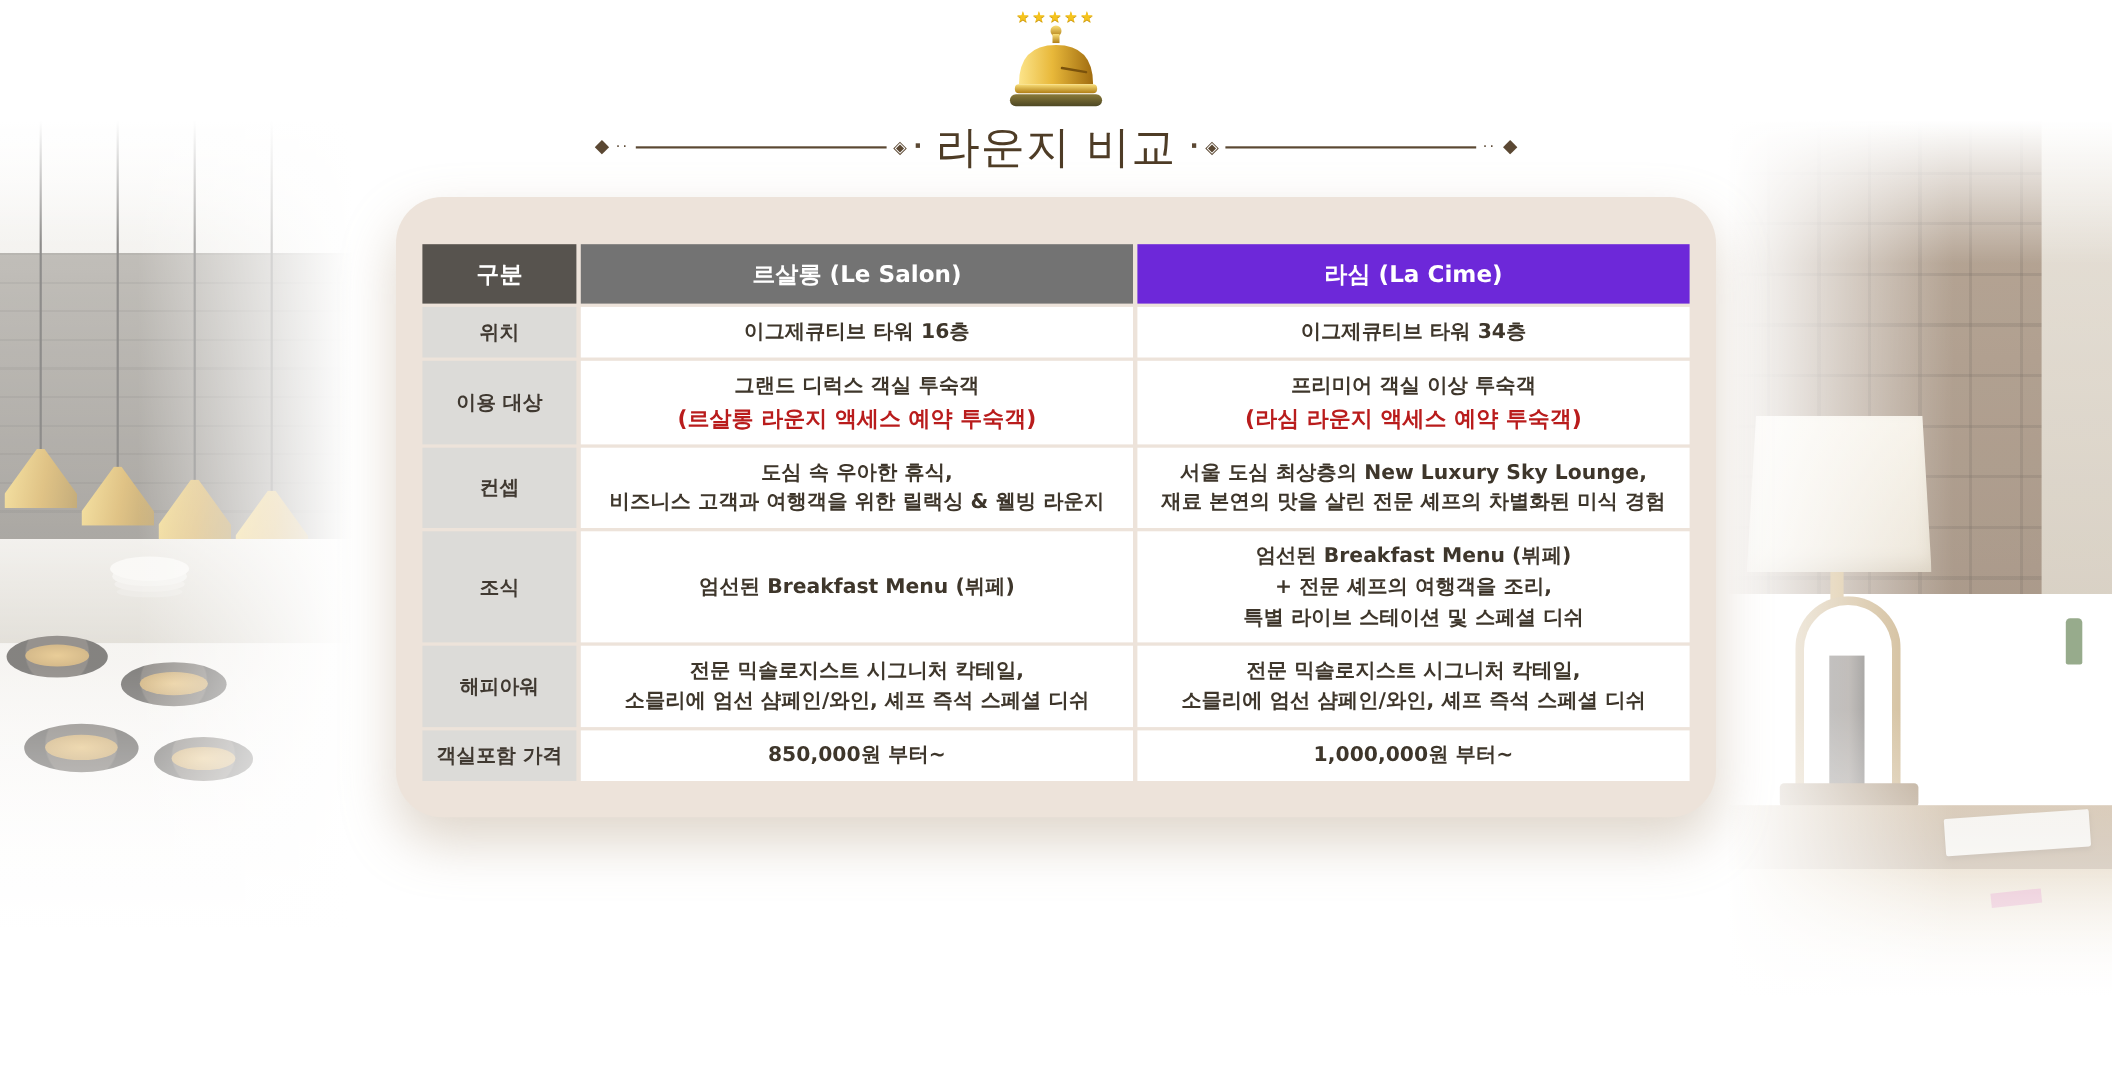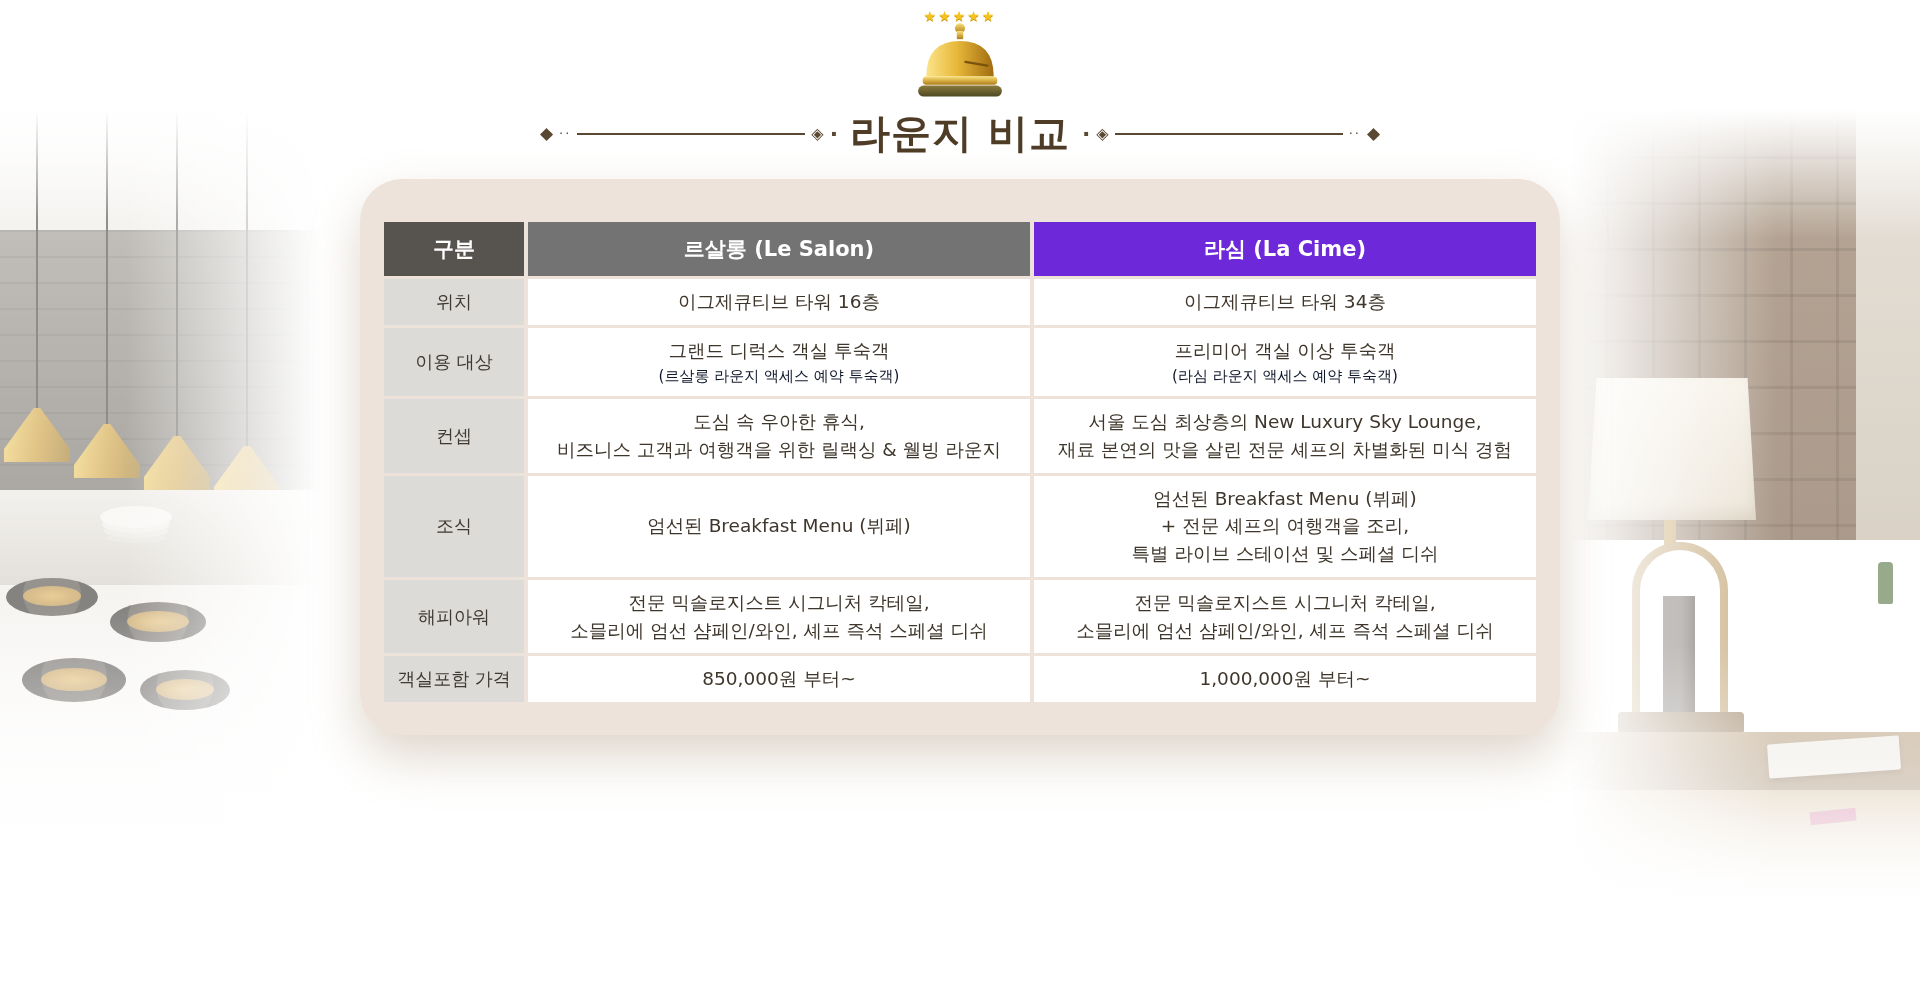--- a/index.html
+++ b/index.html
@@ -90,45 +90,45 @@
       linear-gradient(to left, rgba(255,255,255,0) 40%, #ffffff 97%),
       linear-gradient(to bottom, #ffffff 0%, rgba(255,255,255,0) 16%, rgba(255,255,255,0) 66%, #ffffff 100%); }
 
   
   .hero { position:absolute; left:0; top:0; width:100%; text-align:center; }
   .bell-wrap { position:relative; margin:8px auto 0; width:110px; height:96px; }
   .stars { display:block; color:#f5c31d; font-size:14px; letter-spacing:2px;
     text-shadow:0 1px 0 #c79410; margin-bottom:-4px; }
   .title-row { display:flex; align-items:center; justify-content:center; gap:12px; margin-top:2px; }
   .page-title { margin:0; font-family:"DejaVu Serif","Liberation Serif",serif;
-    font-size:40px; font-weight:700; color:#4E3C26; letter-spacing:1px; }
+    font-size:40px; font-weight:400; color:#4E3C26; letter-spacing:1px; }
   .flourish { display:flex; align-items:center; gap:6px; color:#5b4833; }
   .flourish .dm  { font-size:17px; line-height:1; }
   .flourish .dts { font-size:13px; letter-spacing:2px; line-height:1; }
   .flourish .ln  { width:228px; height:2px; background:#5b4833; }
   .flourish .od  { font-size:16px; line-height:1; }
   .flourish .mid { font-size:22px; font-weight:bold; line-height:1; }
 
   
   .card { position:absolute; left:360px; top:179px; width:1200px;
     background:#EDE3DA; border-radius:42px;
     padding:40px 20px 30px;
     box-shadow:0 22px 48px rgba(185,165,140,0.45); }
   table.cmp { width:1160px; margin:0 auto; border-collapse:separate; border-spacing:4px 3.5px;
     table-layout:fixed; }
   col.c-label { width:140px; }
-  th,td { text-align:center; vertical-align:middle; }
+  th,td { text-align:center; vertical-align:middle;font-weight:bold; }
   th.hdr { color:#ffffff; font-size:21px; font-weight:bold; padding:13px 6px; }
   th.hdr-cat   { background:#57534E; }
   th.hdr-salon { background:#737373; }
   th.hdr-cime  { background:#6d28d9; }
   td.label-cell { background:#DCDBD8; color:#403931; font-size:18px; padding:9px 4px; }
   td.cell { background:#ffffff; color:#3E362B; font-size:18.5px; line-height:1.5; padding:9px 12px; }
   td.cell .line { white-space:nowrap; }
-  td.cell .line.sub { font-size:15px; color:#0f172a; }
+  td.cell .line.sub { font-size:20px; color:#b91c1c; }
 </style>
 </head>
 <body>
 
 <div class="photo photo-left">
   <div class="pl-ceiling"></div>
   <div class="pl-wall"></div>
   <div class="cord c1"></div>
   <div class="cord c2"></div>
   <div class="cord c3"></div>

